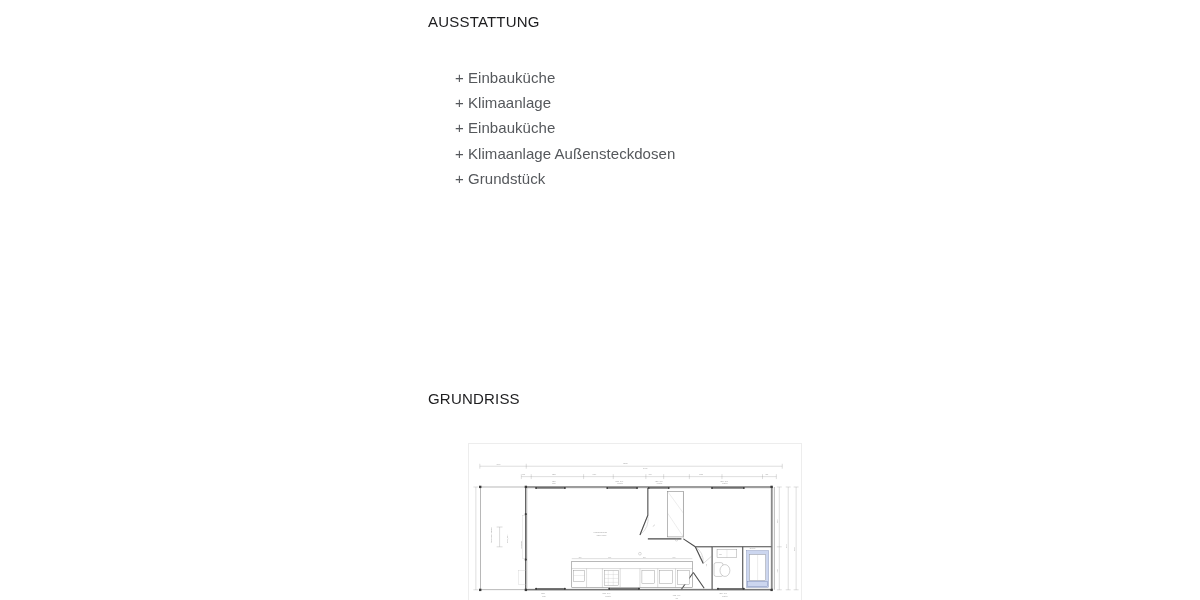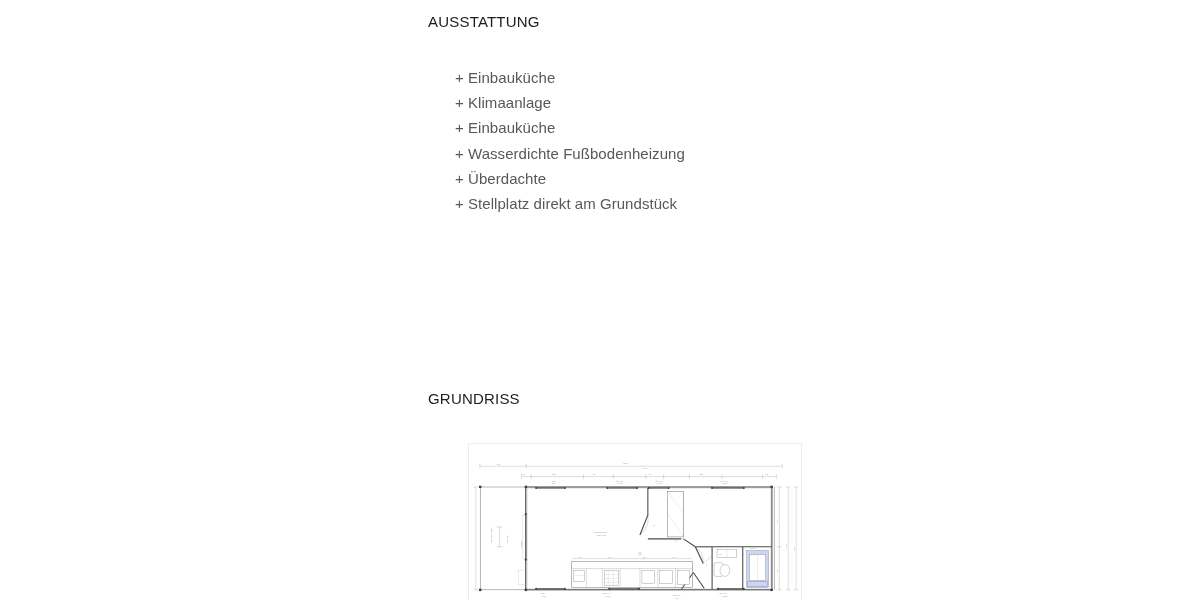--- a/index.html
+++ b/index.html
@@ -103,29 +103,25 @@
       <li class="feature-line">
         <span class="plus">+</span>
         <span>Klimaanlage</span>
       </li>
       <li class="feature-line">
         <span class="plus">+</span>
         <span>Einbauküche</span>
       </li>
       <li class="feature-line">
         <span class="plus">+</span>
-        <span>Wasserdichte Fußbodenheizung</span>
-      </li>
-      <li class="feature-line">
-        <span class="plus">+</span>
-        <span>Überdachte</span>
-      </li>
-      <li class="feature-line">
-        <span class="plus">+</span>
-        <span>Stellplatz direkt am Grundstück</span>
+        <span>Klimaanlage Außensteckdosen</span>
+      </li>
+      <li class="feature-line">
+        <span class="plus">+</span>
+        <span>Grundstück</span>
       </li>
     </ul>
 
     <h2 class="section-heading" id="heading-grundriss">GRUNDRISS</h2>
 
     <figure class="floorplan-figure">
       <svg viewBox="0 0 334 173" preserveAspectRatio="xMidYMid meet" aria-label="Grundriss Zeichnung">
 
         <g>
 

